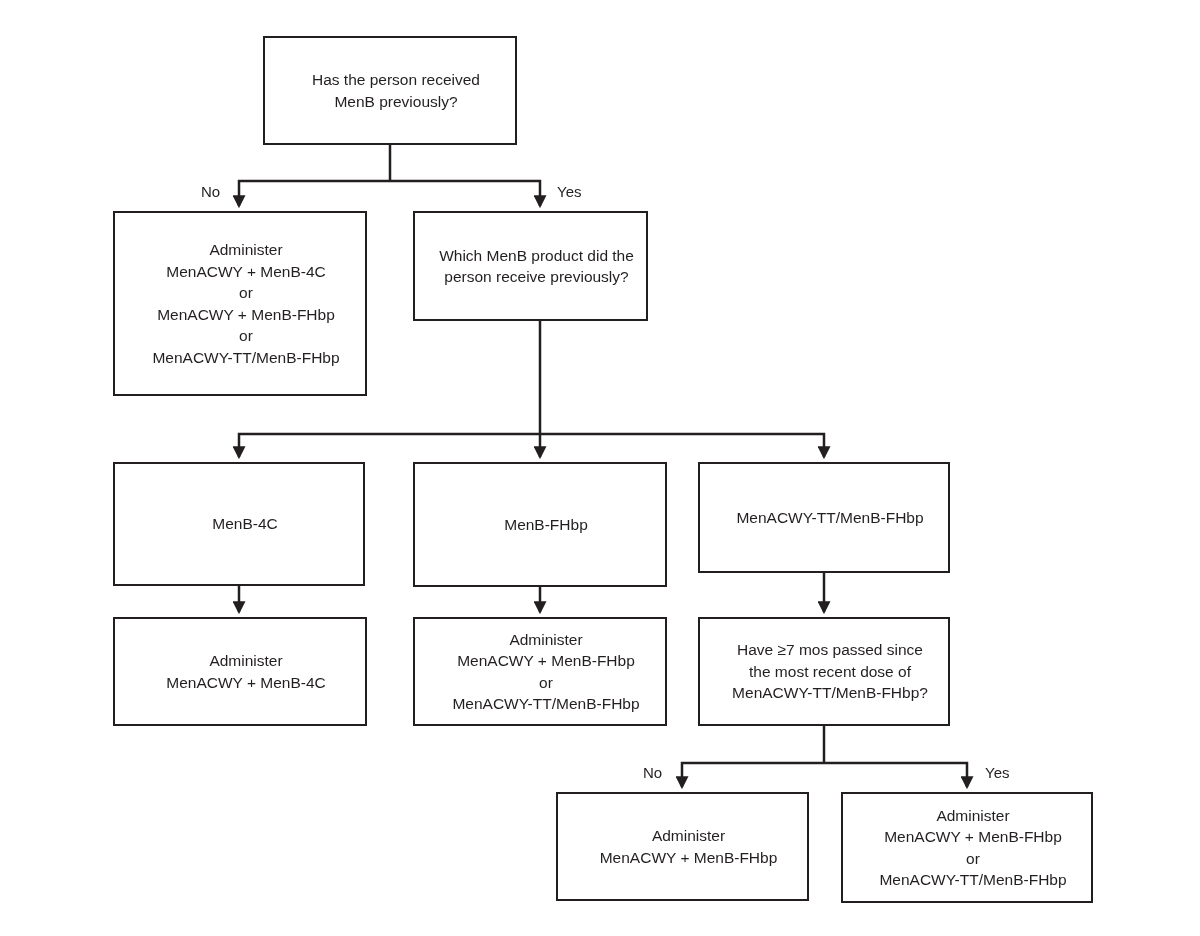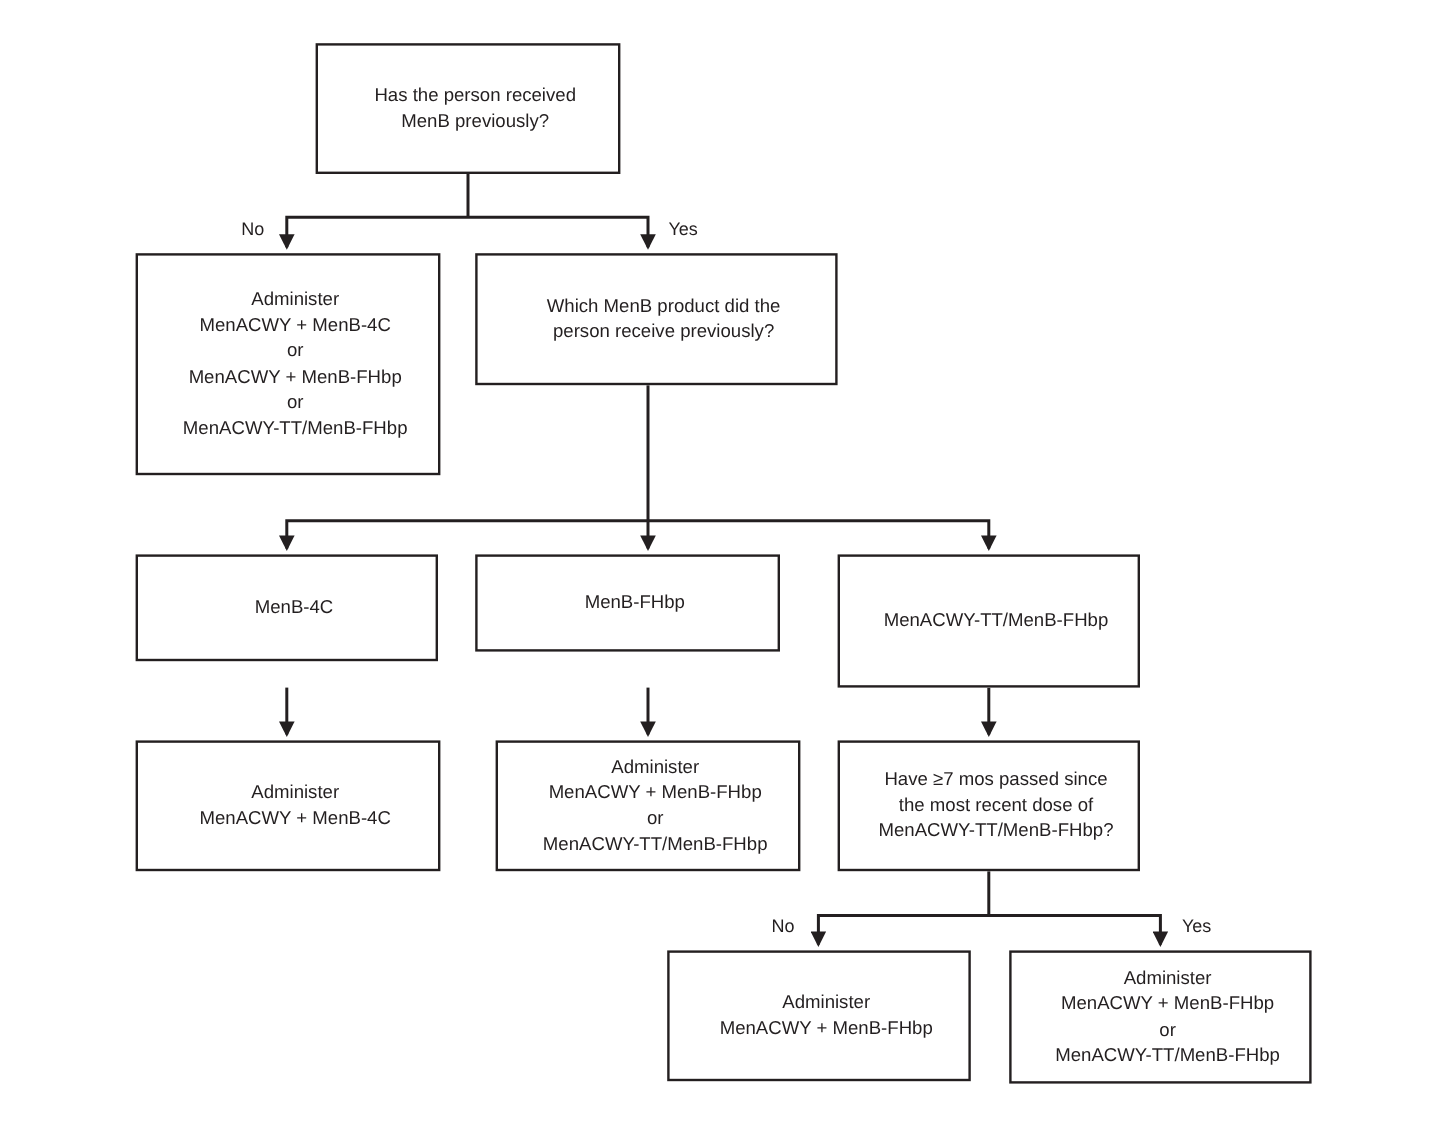--- a/index.html
+++ b/index.html
@@ -90,29 +90,29 @@
   <span class="edge-label" style="left:557px;top:183px">Yes</span>
 
   <div class="node" style="left:113px;top:211px;width:254px;height:185px">
     <span class="node-text">Administer
 MenACWY + MenB-4C
 or
 MenACWY + MenB-FHbp
 or
 MenACWY-TT/MenB-FHbp</span>
   </div>
-  <div class="node" style="left:396px;top:211px;width:302px;height:110px">
+  <div class="node" style="left:413px;top:211px;width:235px;height:110px">
     <span class="node-text">Which MenB product did the
 person receive previously?</span>
   </div>
 
-  <div class="node" style="left:113px;top:462px;width:252px;height:89px">
+  <div class="node" style="left:113px;top:462px;width:252px;height:124px">
     <span class="node-text">MenB-4C</span>
   </div>
-  <div class="node" style="left:396px;top:462px;width:254px;height:81px">
+  <div class="node" style="left:413px;top:462px;width:254px;height:125px">
     <span class="node-text">MenB-FHbp</span>
   </div>
   <div class="node" style="left:698px;top:462px;width:252px;height:111px">
     <span class="node-text">MenACWY-TT/MenB-FHbp</span>
   </div>
 
   <div class="node" style="left:113px;top:617px;width:254px;height:109px">
     <span class="node-text">Administer
 MenACWY + MenB-4C</span>
   </div>

